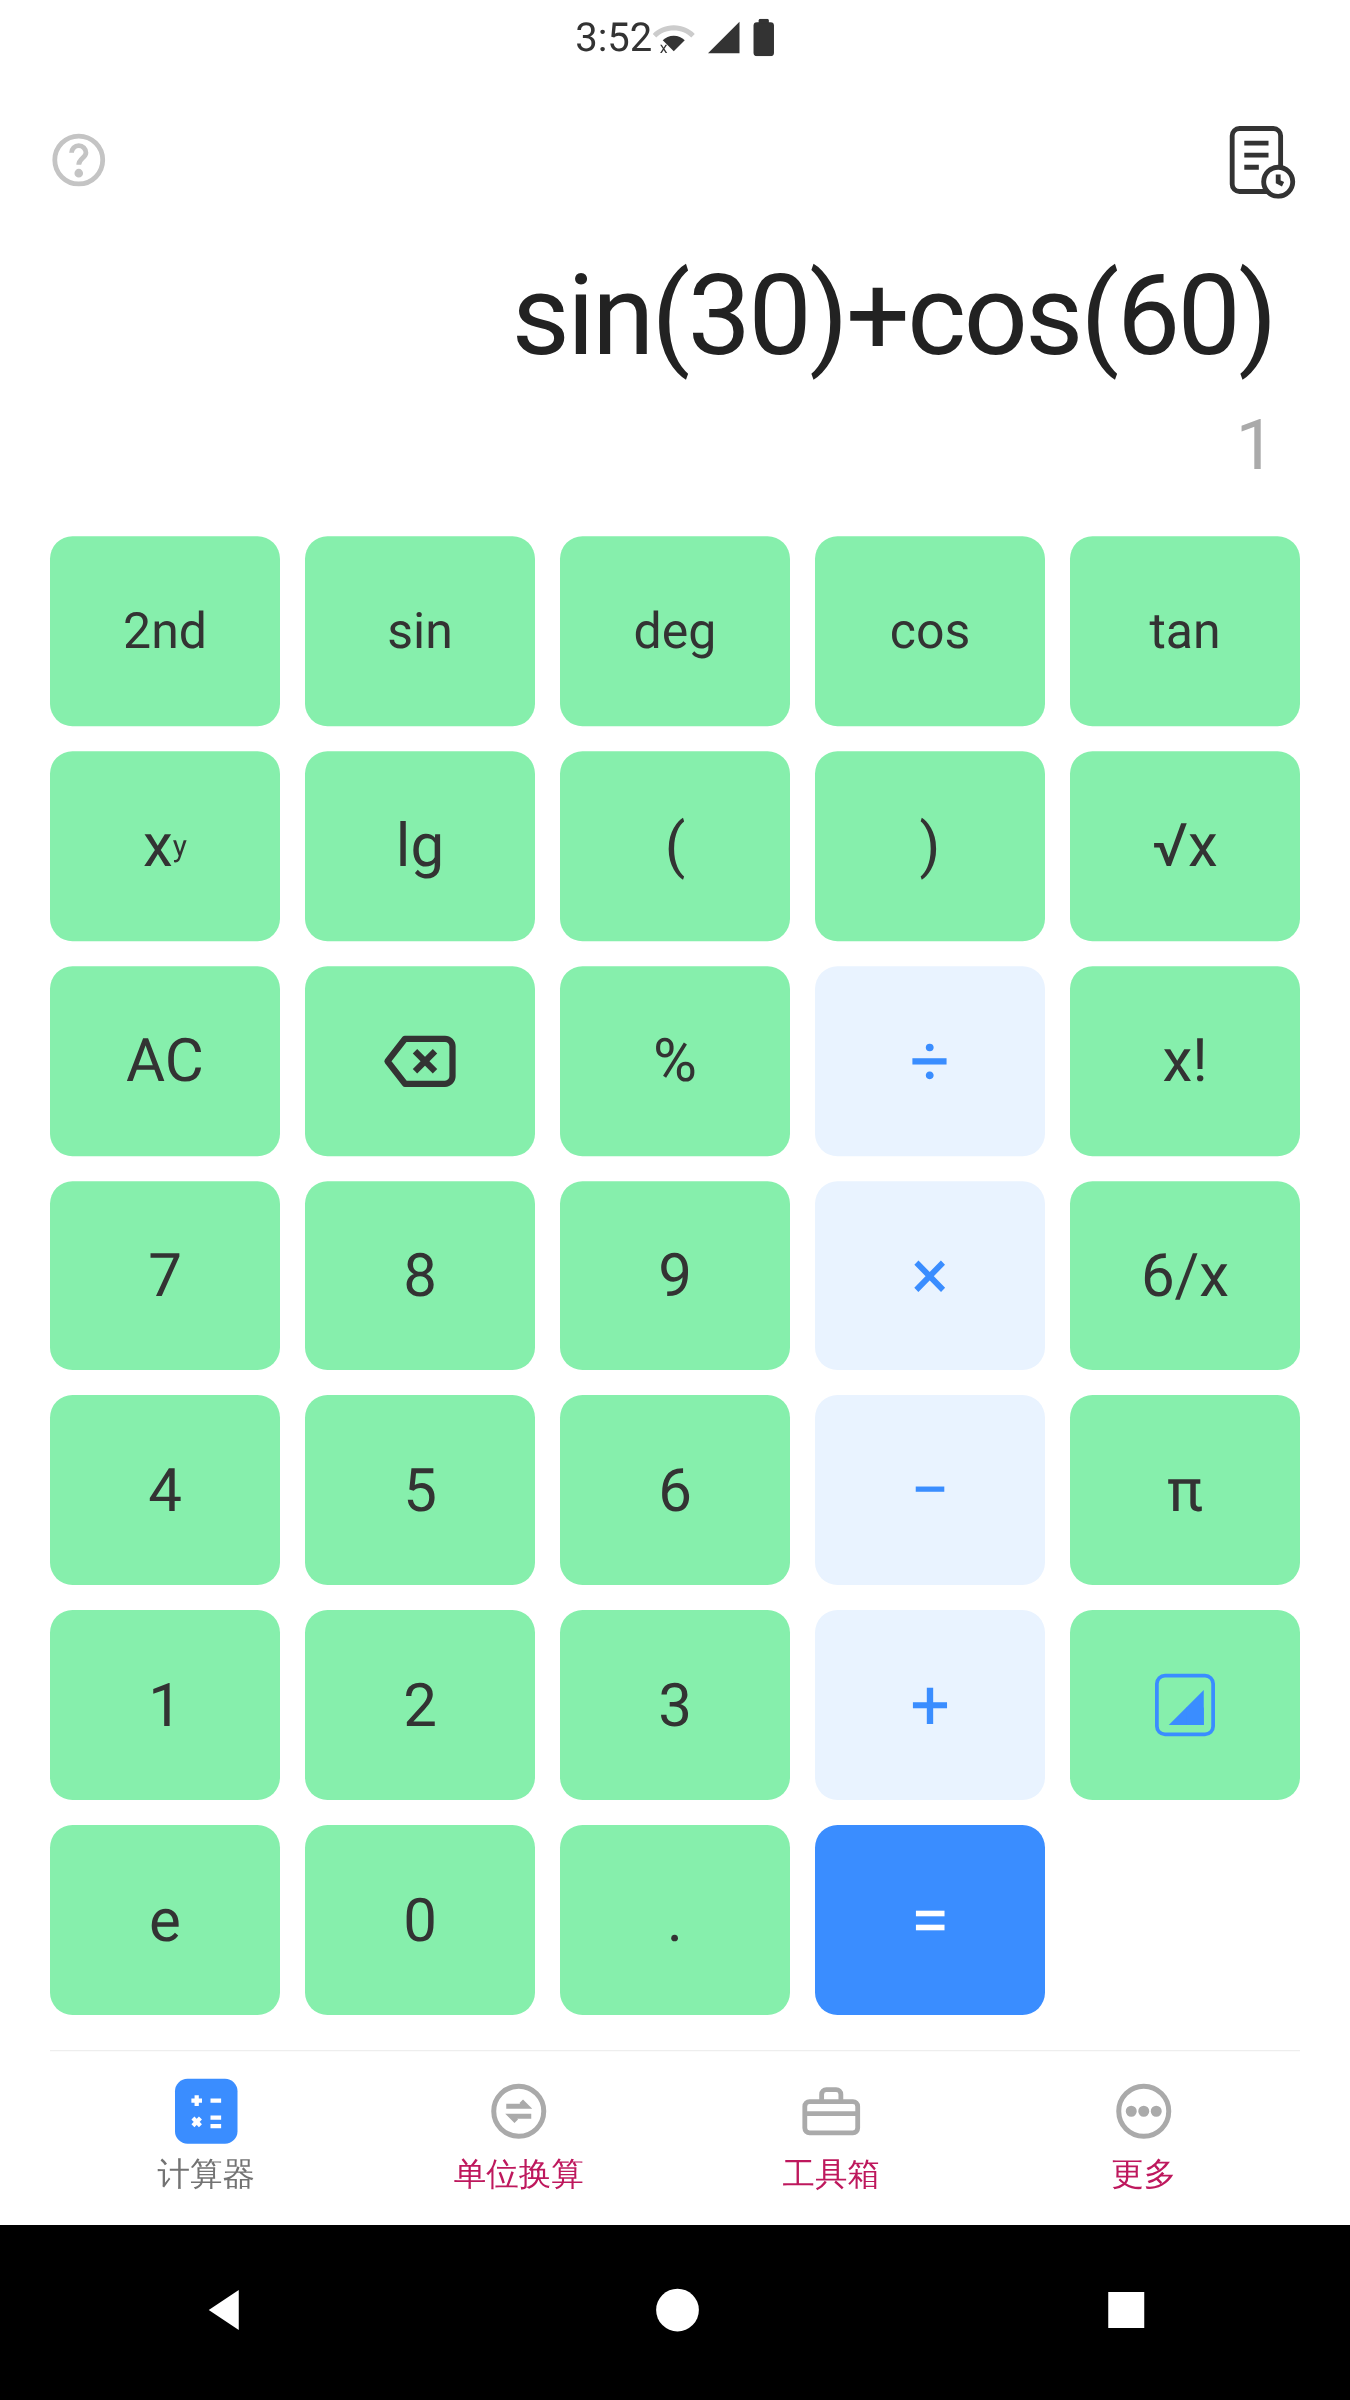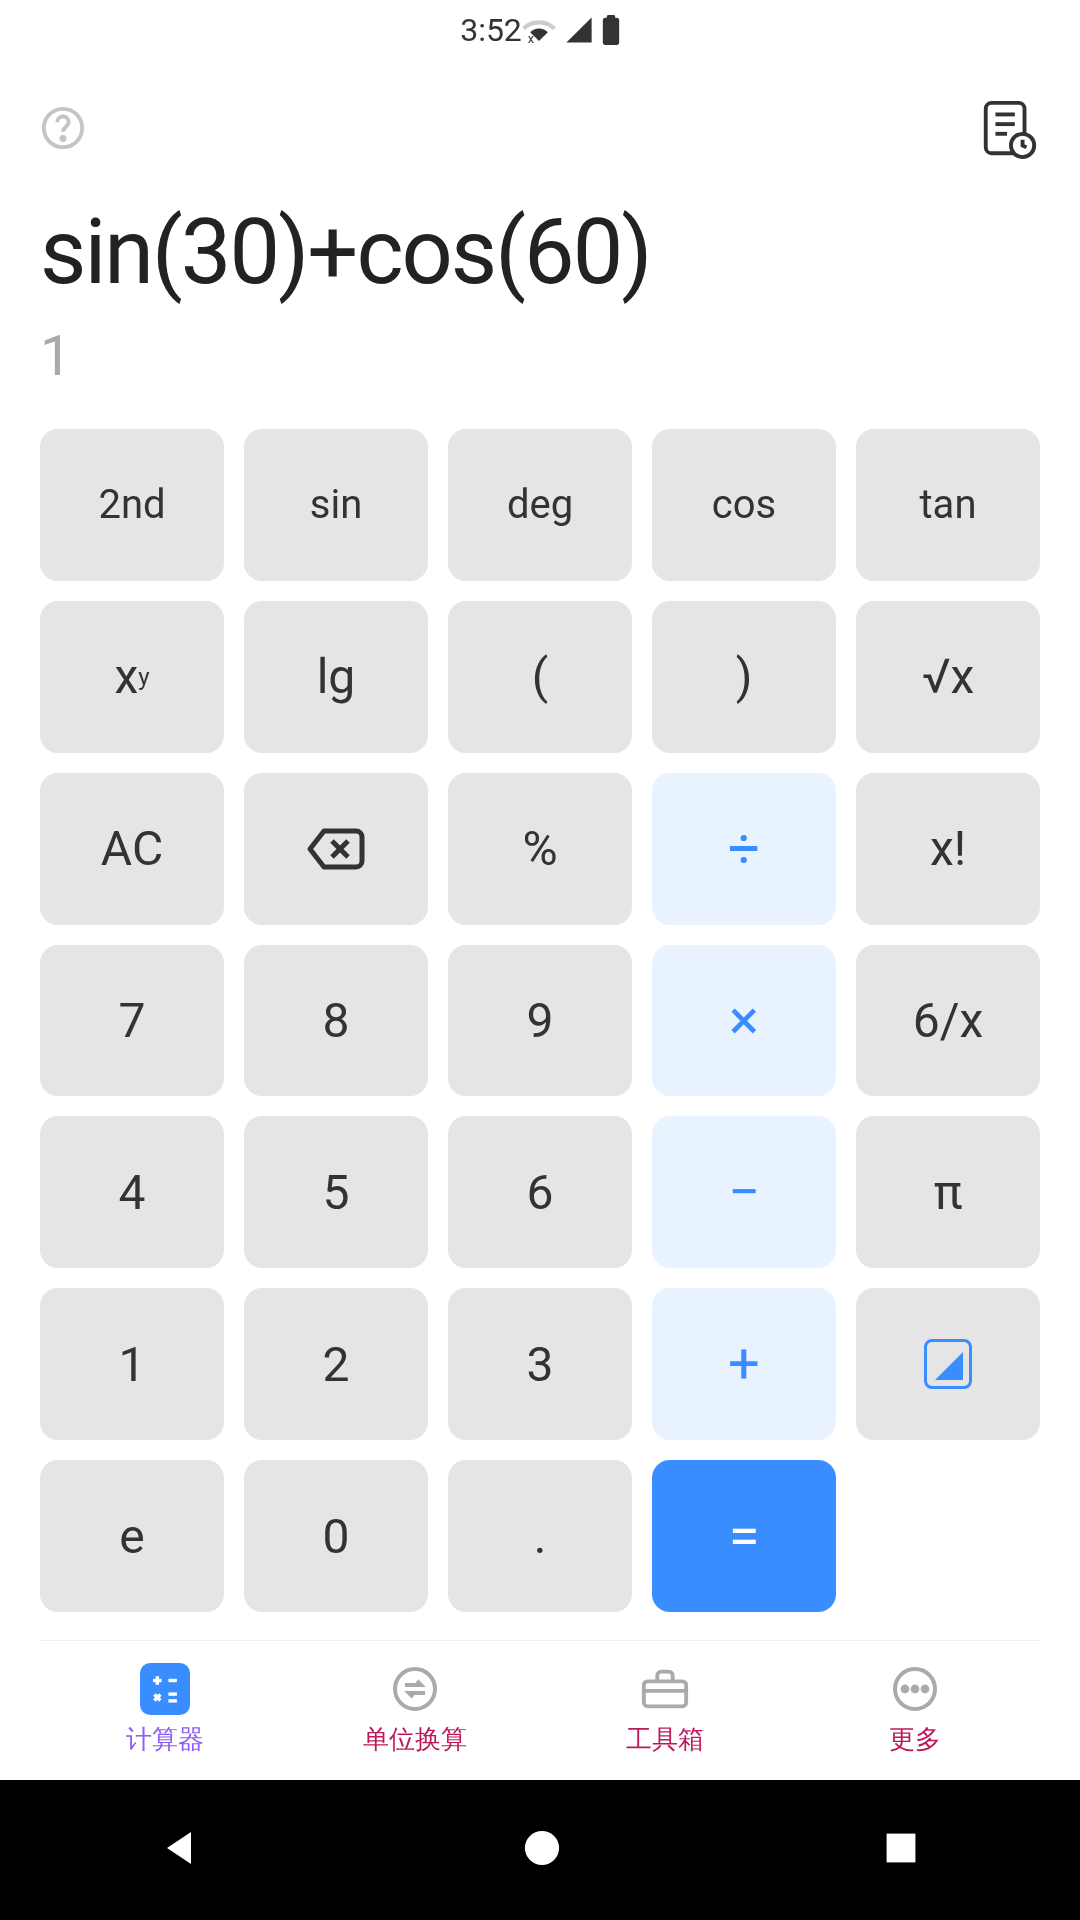--- a/index.html
+++ b/index.html
@@ -6,35 +6,35 @@
 html, body { width: 1080px; height: 1920px; background: #fff; overflow: hidden; }
 
 .status-bar { height: 60px; display: flex; align-items: center; justify-content: center; padding: 0 20px; font-size: 32px; color: #333; }
 .status-right { display: flex; align-items: center; gap: 8px; }
 
 .app-body { height: 1720px; display: flex; flex-direction: column; padding: 0 40px; }
 
 .top-row { height: 120px; display: flex; align-items: center; justify-content: space-between; padding-top: 20px; }
 .top-row .icon { color: #b0b0b0; }
 
-.display-area { flex: 0 0 auto; padding: 20px 20px 30px 0; }
+.display-area { flex: 0 0 auto; padding: 20px 20px 30px 0; text-align: right; }
 .expression { font-size: 90px; color: #222; font-weight: 400; letter-spacing: -2px; }
 .result { font-size: 56px; color: #aaa; margin-top: 18px; }
 
 .keypad { flex: 1; display: grid; grid-template-columns: repeat(5, 1fr); grid-template-rows: repeat(7, 1fr); gap: 20px; padding-bottom: 28px; padding-top: 10px; }
-.key { background: #e5e5e5; border-radius: 18px; display: flex; align-items: center; justify-content: center; font-size: 48px; color: #333; position: relative; font-weight: 400; }
+.key { background: #86efac; border-radius: 18px; display: flex; align-items: center; justify-content: center; font-size: 48px; color: #333; position: relative; font-weight: 400; }
 .key.small-font { font-size: 40px; }
 .key.op { background: #e9f3ff; color: #3a8dff; font-size: 56px; }
 .key.equals { background: #3a8dff; color: #fff; font-size: 56px; }
 .key sup { font-size: 24px; vertical-align: super; }
 .key svg { display: block; }
 
 .bottom-nav { height: 140px; border-top: 1px solid #eee; display: flex; }
 .nav-item { flex: 1; display: flex; flex-direction: column; align-items: center; justify-content: center; gap: 8px; color: #be185d; font-size: 26px; }
-.nav-item.active { color: #8b5cf6; }
+.nav-item.active { color: #737373; }
 .nav-item .nav-icon { width: 50px; height: 50px; display: flex; align-items: center; justify-content: center; }
 .nav-item.active .calc-icon-box { background: #3a8dff; border-radius: 10px; width: 52px; height: 52px; display:flex; align-items:center; justify-content:center; color:#fff; }
 
 .android-nav { height: 140px; background: #000; display: flex; align-items: center; justify-content: space-around; }
 .android-nav .btn { color: #fff; }
 
 .collapse-icon { border: 3px solid #3a8dff; border-radius: 8px; width: 48px; height: 50px; position: relative; }
 .collapse-icon::after { content: ""; position: absolute; right: 6px; bottom: 6px; width: 0; height: 0; border-left: 14px solid transparent; border-top: 14px solid transparent; border-right: 14px solid #3a8dff; border-bottom: 14px solid #3a8dff; }
 </style>
 </head>

